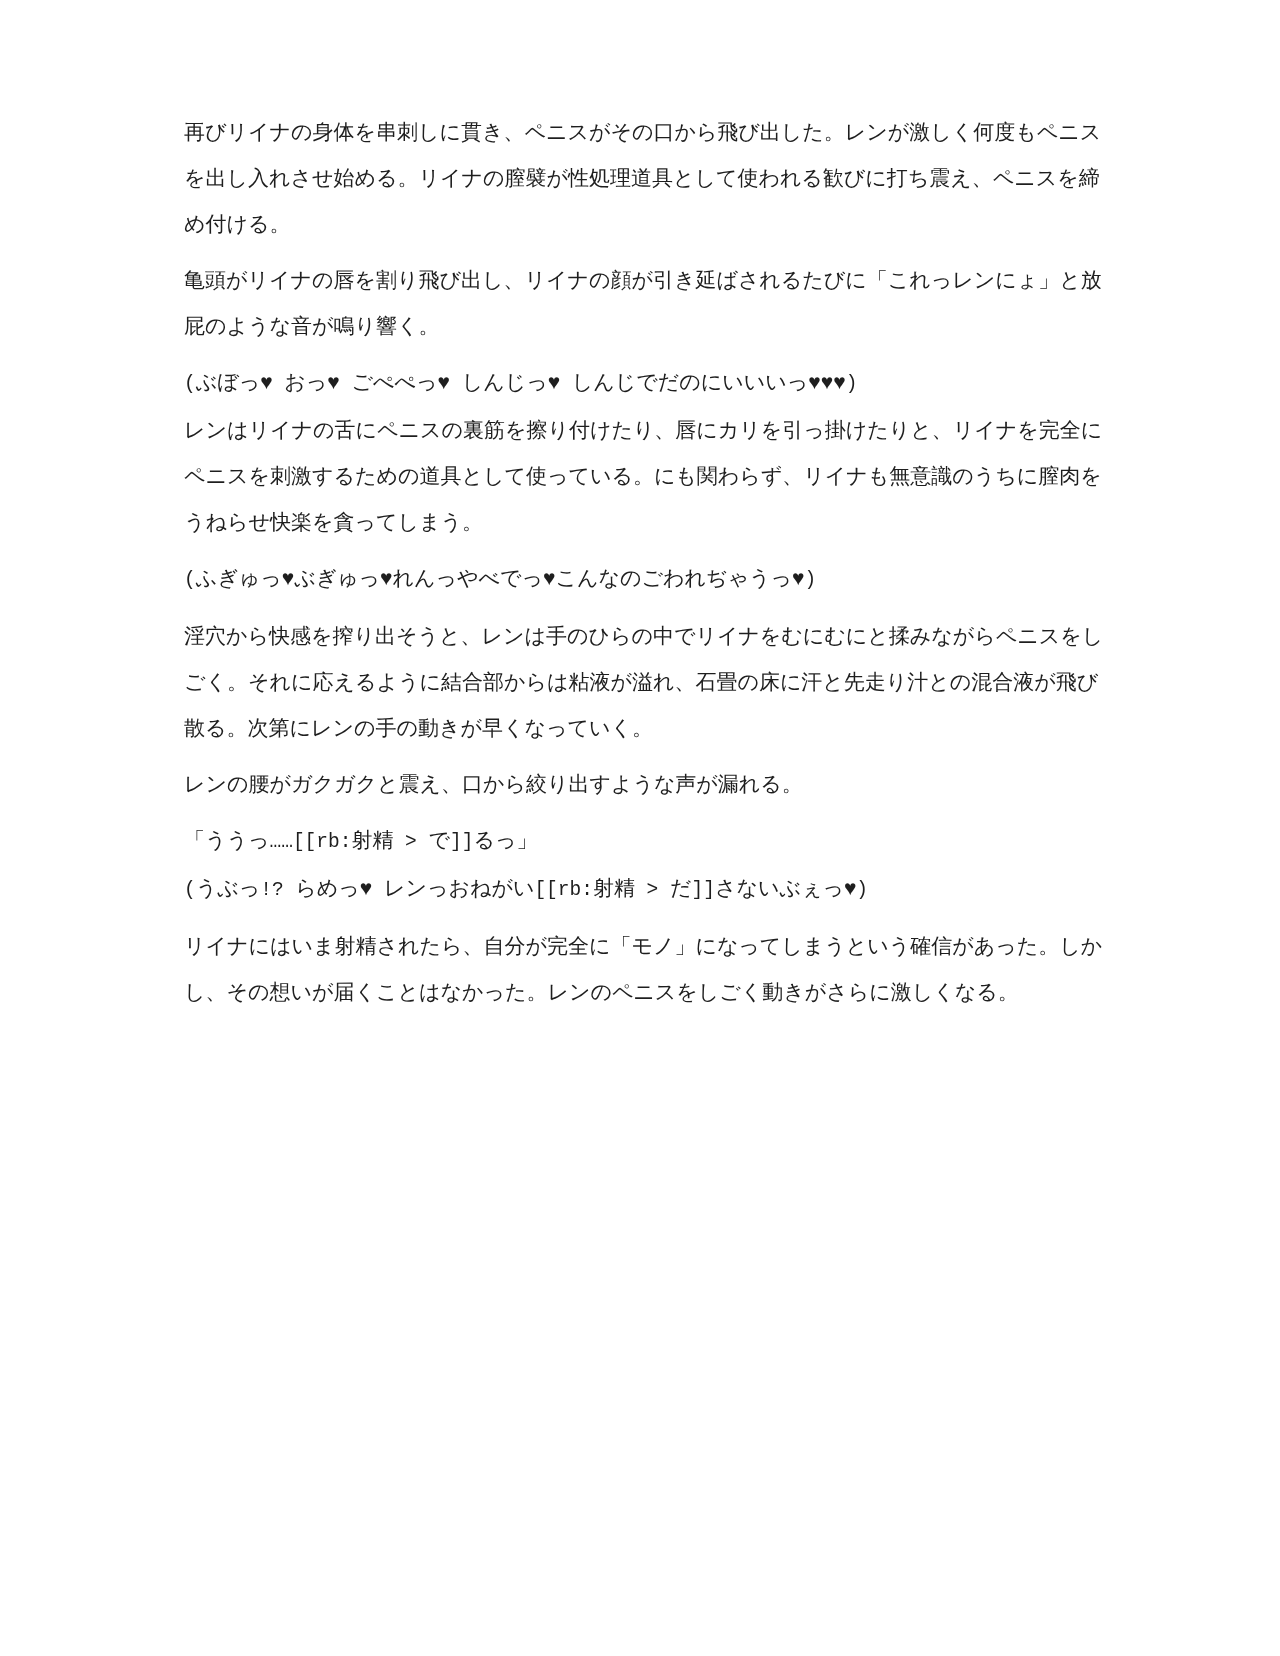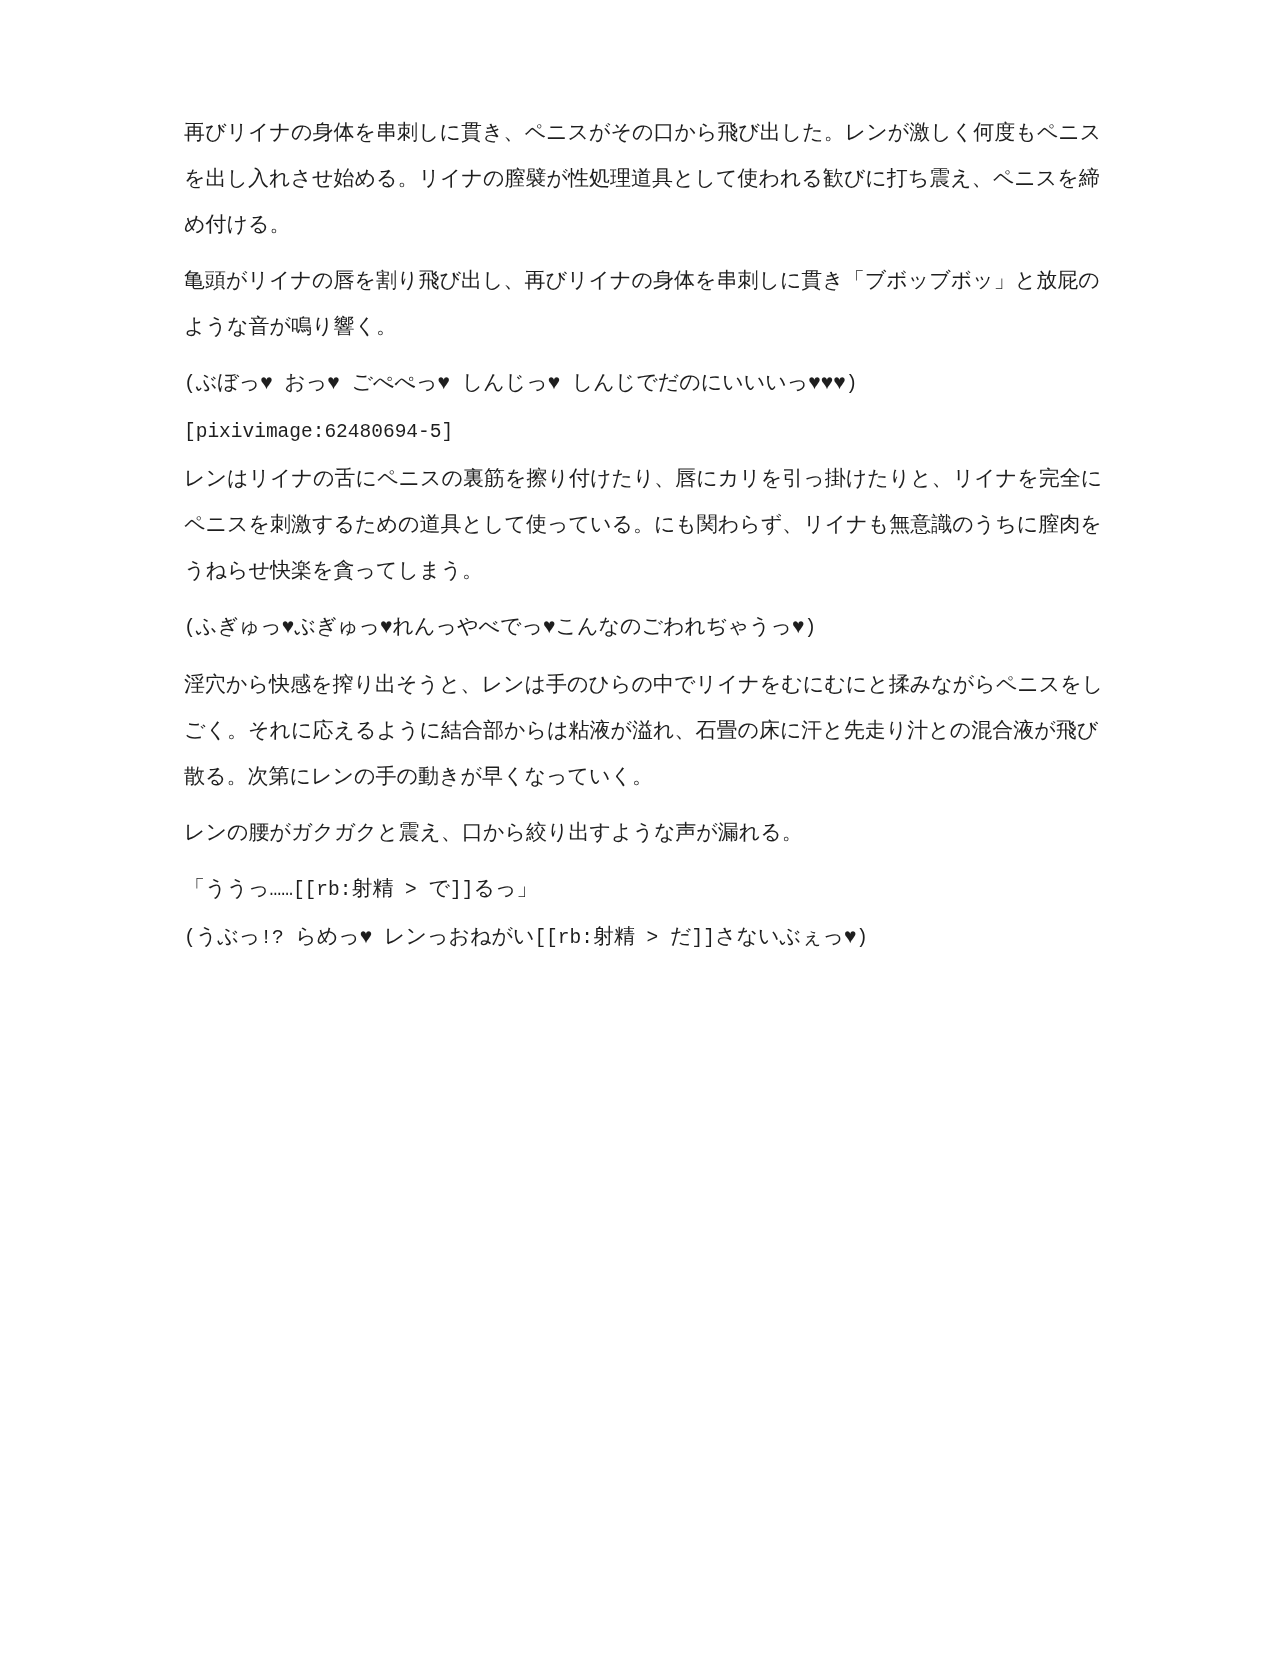--- a/index.html
+++ b/index.html
@@ -40,34 +40,36 @@
 </style>
 </head>
 <body>
 
 <div class="page">
   <div class="doc">
       <div class="block">
         <div class="line">再びリイナの身体を串刺しに貫き、ペニスがその口から飛び出した。レンが激しく何度もペニスを出し入れさせ始める。リイナの膣襞が性処理道具として使われる歓びに打ち震え、ペニスを締め付ける。</div>
       </div>
       <div class="block">
-        <div class="line">亀頭がリイナの唇を割り飛び出し、再びリイナの身体を串刺しに貫き「ブボッブボッ」と放屁のような音が鳴り響く。</div>
+        <div class="line">亀頭がリイナの唇を割り飛び出し、リイナの顔が引き延ばされるたびに「これっレンにょ」と放屁のような音が鳴り響く。</div>
       </div>
       <div class="block">
         <div class="line"><span class="ascii">(</span>ぶぼっ♥<span class="ascii"> </span>おっ♥<span class="ascii"> </span>ごぺぺっ♥<span class="ascii"> </span>しんじっ♥<span class="ascii"> </span>しんじでだのにいいいっ♥♥♥<span class="ascii">)</span></div>
-        <div class="line"><span class="ascii">[pixivimage:62480694-5]</span></div>
         <div class="line">レンはリイナの舌にペニスの裏筋を擦り付けたり、唇にカリを引っ掛けたりと、リイナを完全にペニスを刺激するための道具として使っている。にも関わらず、リイナも無意識のうちに膣肉をうねらせ快楽を貪ってしまう。</div>
       </div>
       <div class="block">
         <div class="line"><span class="ascii">(</span>ふぎゅっ♥ぶぎゅっ♥れんっやべでっ♥こんなのごわれぢゃうっ♥<span class="ascii">)</span></div>
       </div>
       <div class="block">
         <div class="line">淫穴から快感を搾り出そうと、レンは手のひらの中でリイナをむにむにと揉みながらペニスをしごく。それに応えるように結合部からは粘液が溢れ、石畳の床に汗と先走り汁との混合液が飛び散る。次第にレンの手の動きが早くなっていく。</div>
       </div>
       <div class="block">
         <div class="line">レンの腰がガクガクと震え、口から絞り出すような声が漏れる。</div>
       </div>
       <div class="block">
         <div class="line">「ううっ<span class="ascii">……[[rb:</span>射精<span class="ascii"> &gt; </span>で<span class="ascii">]]</span>るっ」</div>
         <div class="line"><span class="ascii">(</span>うぶっ<span class="ascii">!? </span>らめっ♥<span class="ascii"> </span>レンっおねがい<span class="ascii">[[rb:</span>射精<span class="ascii"> &gt; </span>だ<span class="ascii">]]</span>さないぶぇっ♥<span class="ascii">)</span></div>
       </div>
+      <div class="block">
+        <div class="line">リイナにはいま射精されたら、自分が完全に「モノ」になってしまうという確信があった。しかし、その想いが届くことはなかった。レンのペニスをしごく動きがさらに激しくなる。</div>
+      </div>
     </div>
 </div>
 
 </body></html>

